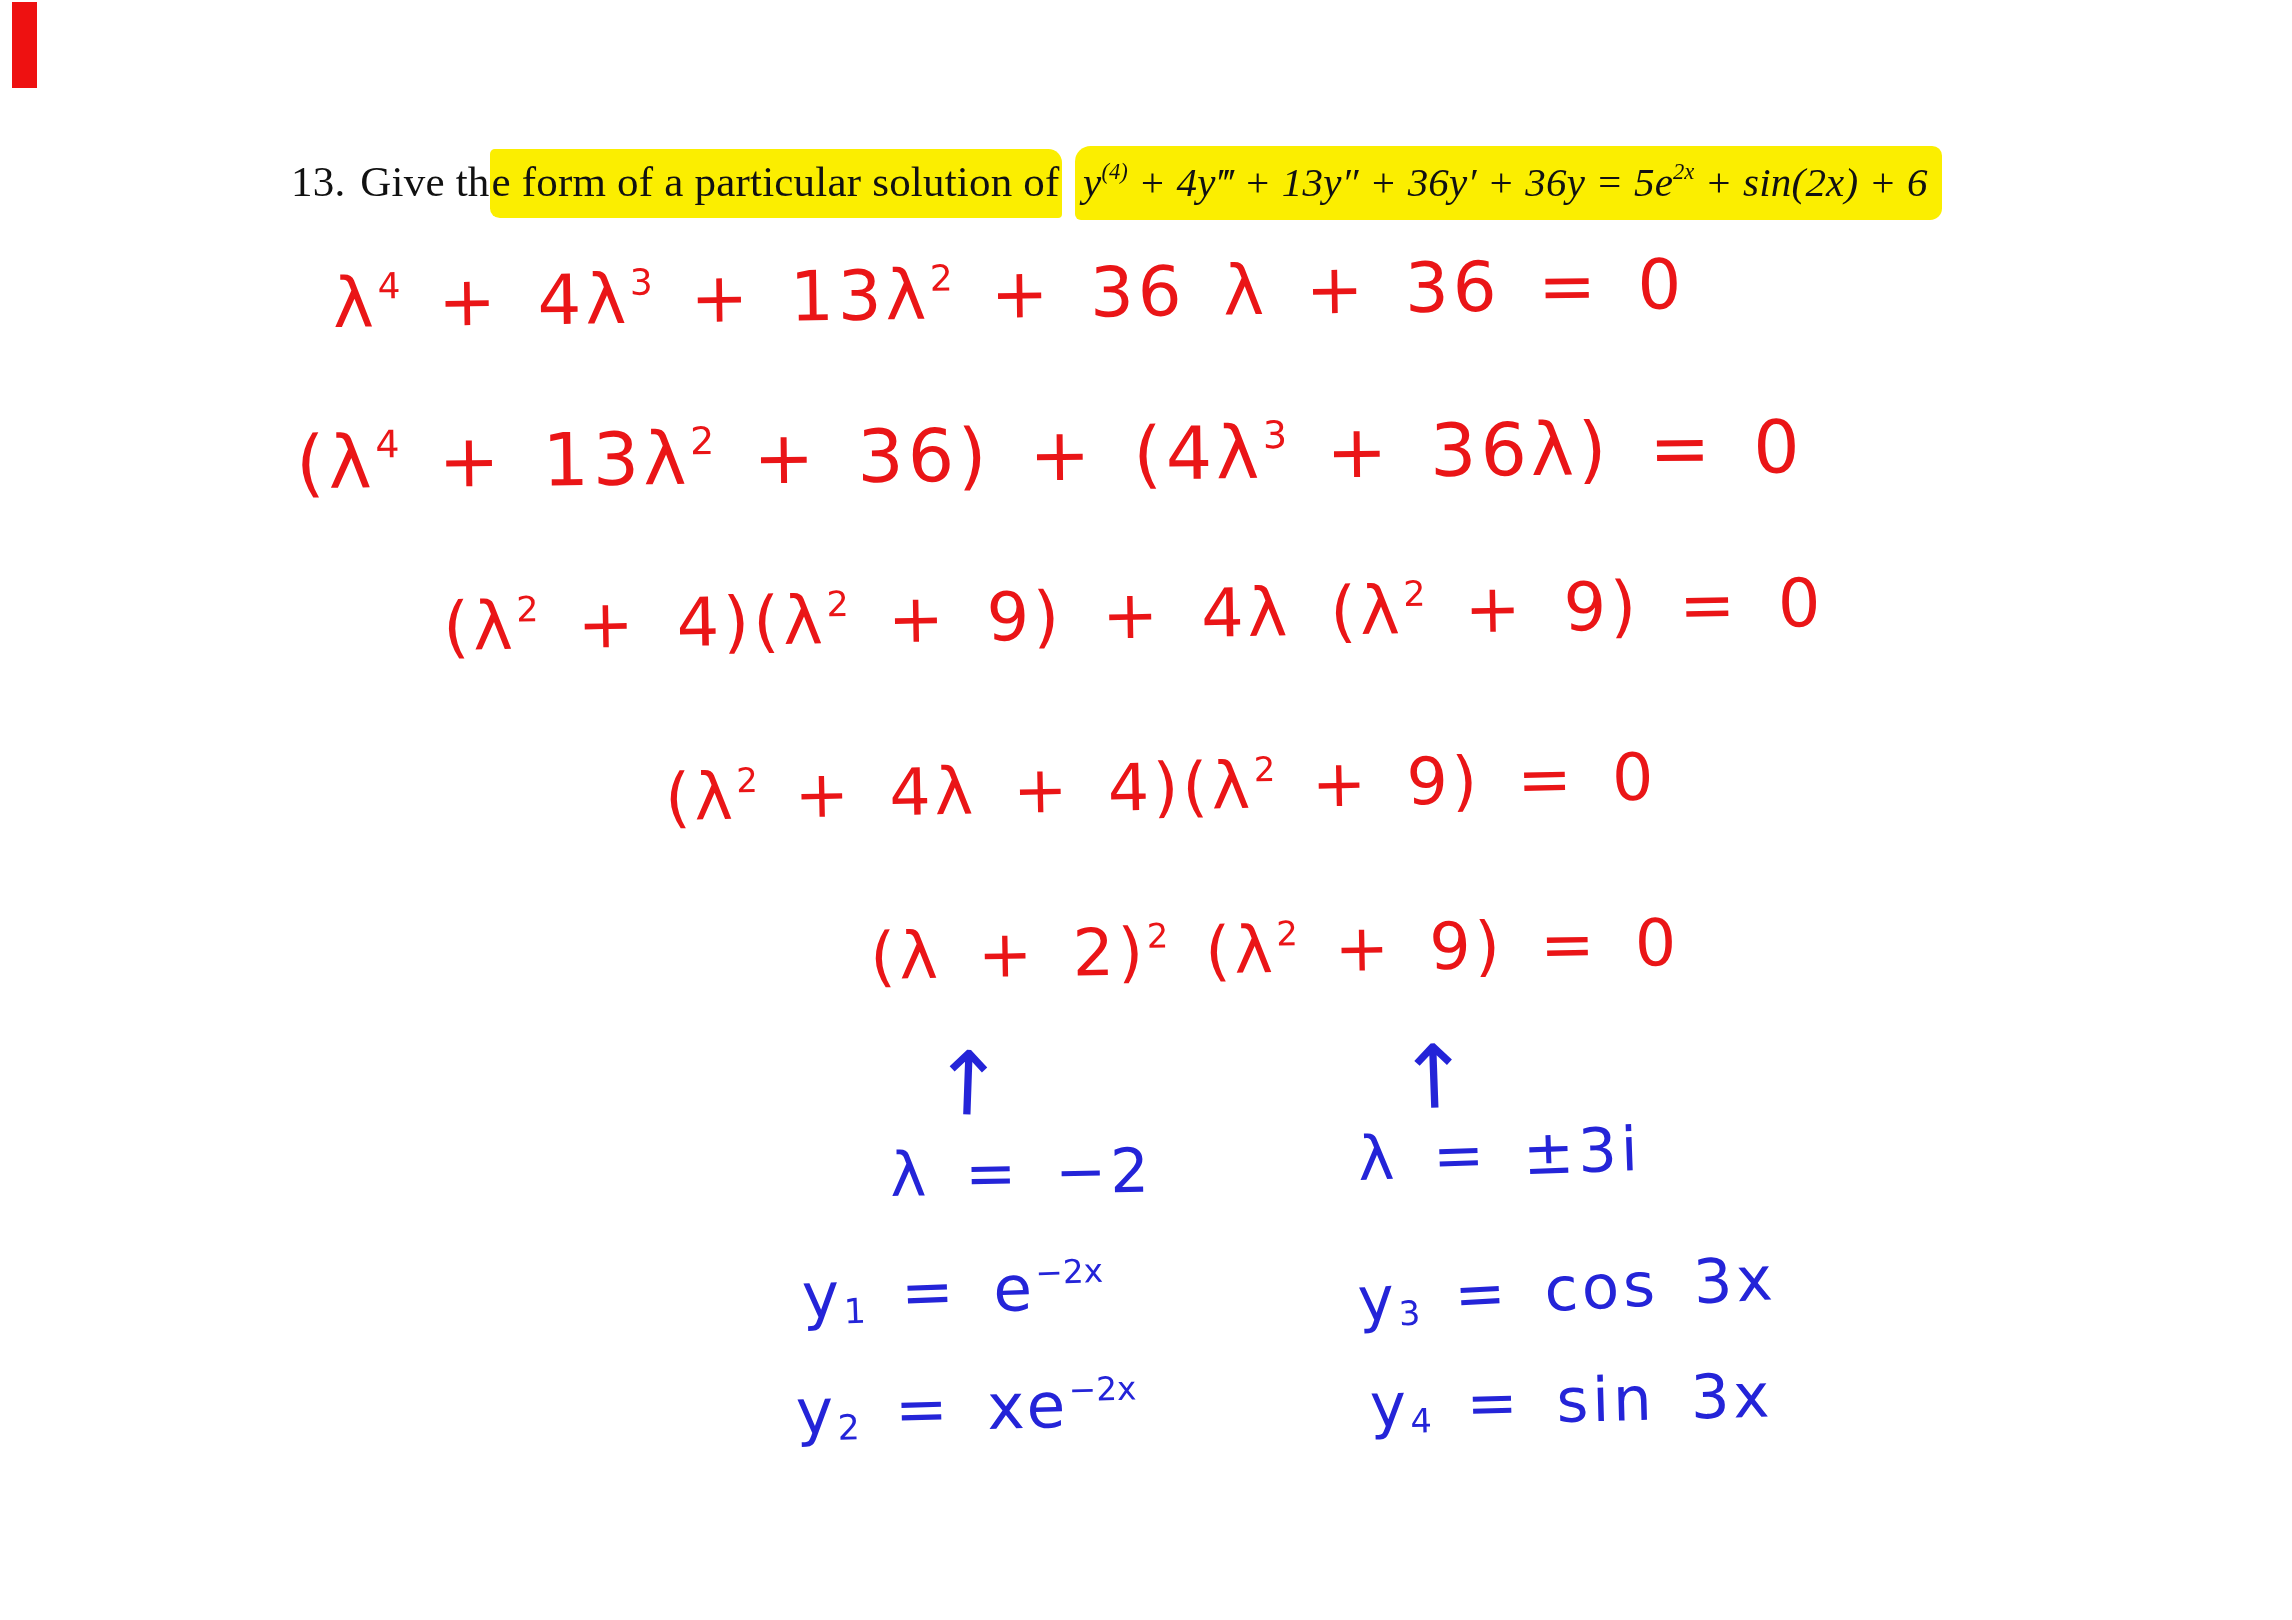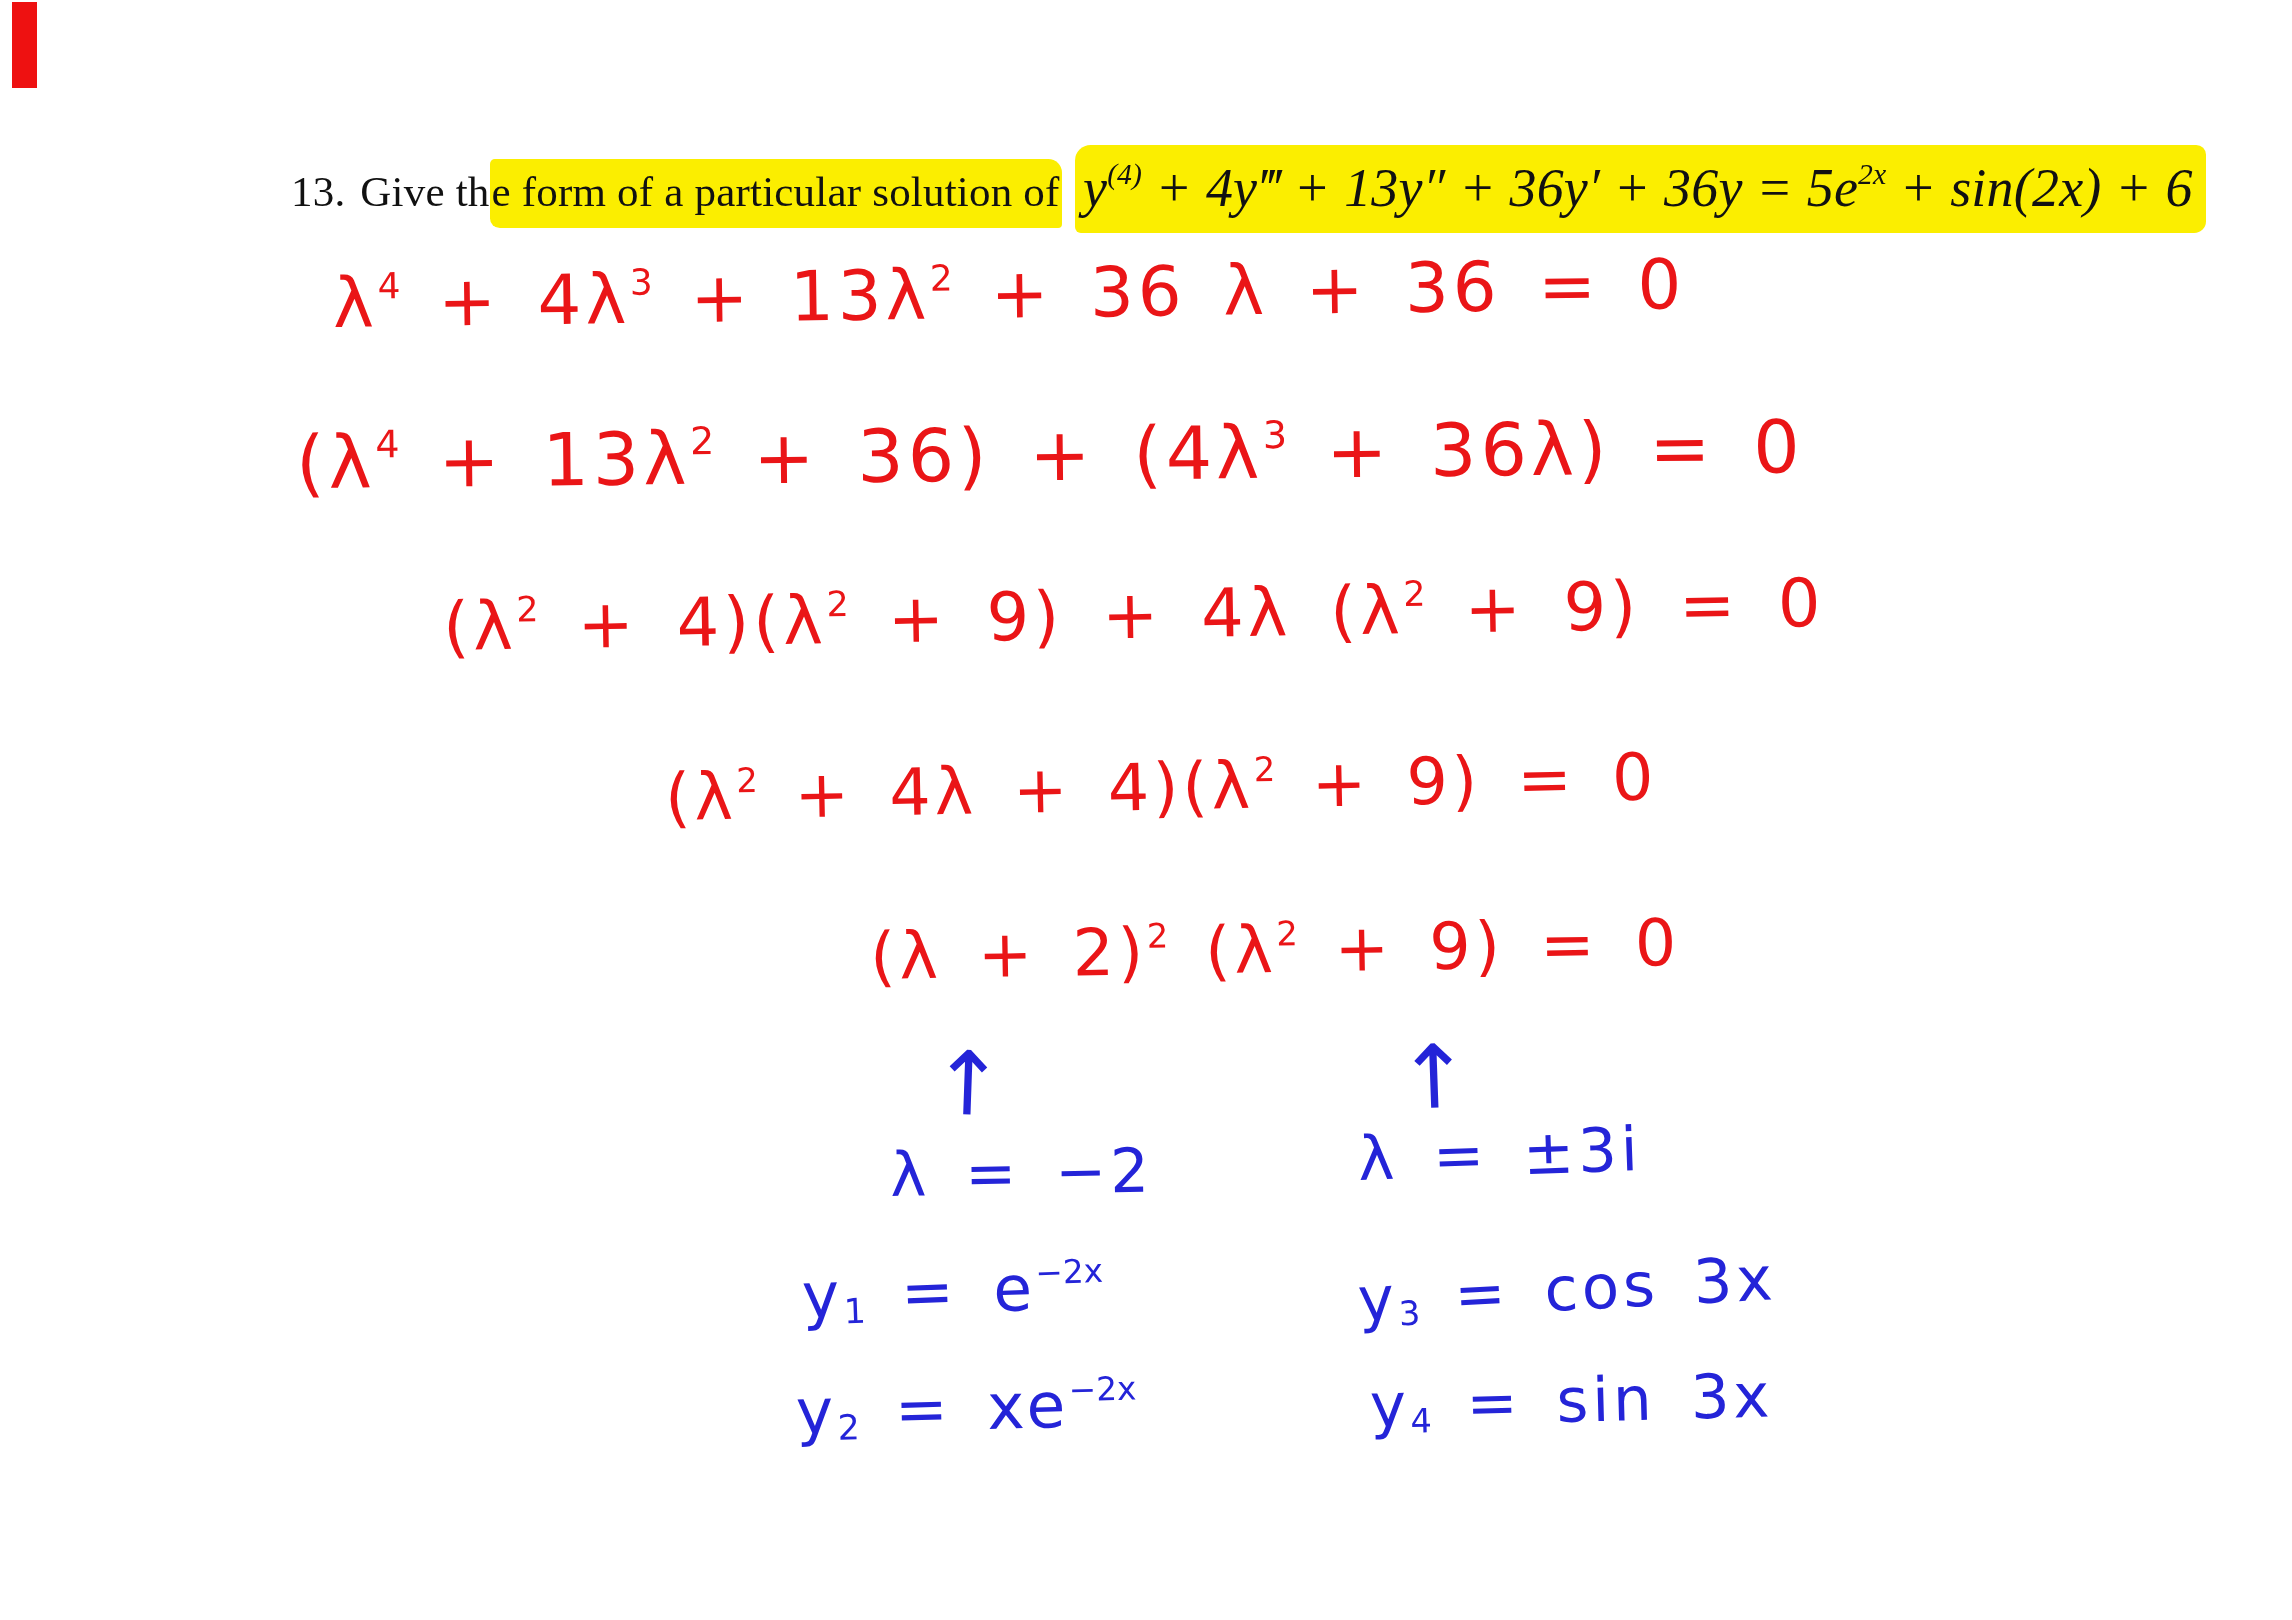--- a/index.html
+++ b/index.html
@@ -36,21 +36,21 @@
   }
   .title .num { margin-right: 15px; }
   .hl-bg {
     background: var(--yellow, #fbee00);
     padding: 8.8px 2px 12.7px 2px;
     border-radius: 4.9px 13.7px 3.9px 9.8px;
     box-decoration-break: clone;
   }
   .eq-math {
     font-style: italic;
-    font-size: 54px;
+    font-size: 41px;
     margin-left: 13.7px;
     padding: 12.7px 13.7px 14.7px 7.8px;
     border-radius: 15.7px 9.8px 11.8px 5.9px;
   }
   .sup { font-size: 55%; vertical-align: 0.72em; letter-spacing: 0; }
   .sub { font-size: 55%; vertical-align: -0.18em; letter-spacing: 0; }
   
   .hw {
     position: absolute;
     white-space: nowrap;

